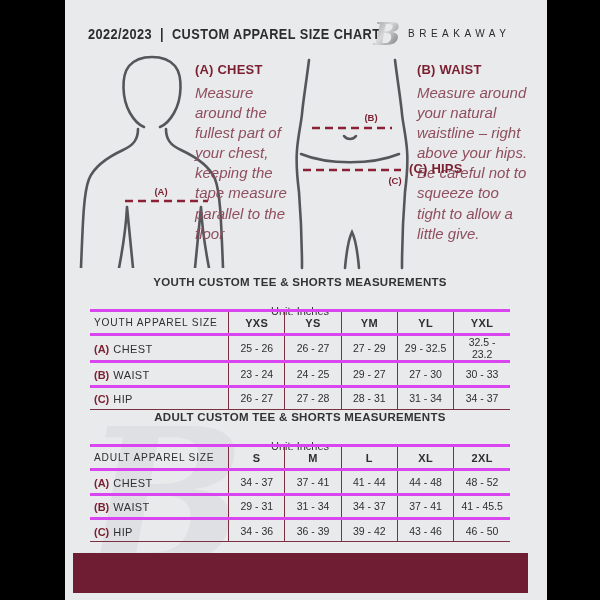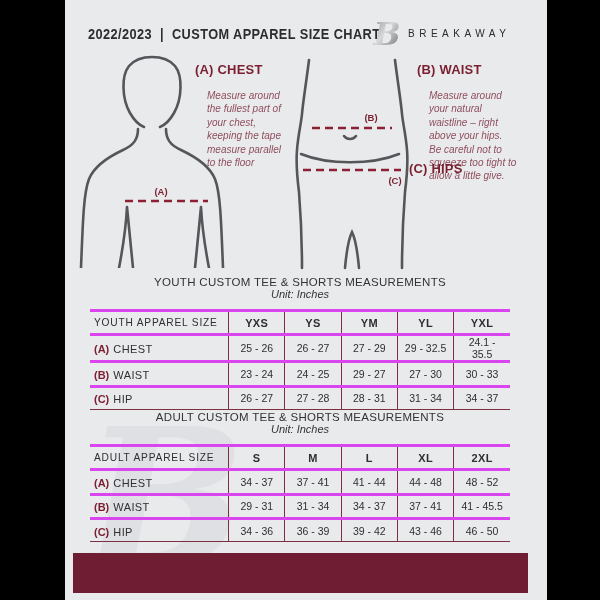--- a/index.html
+++ b/index.html
@@ -31,29 +31,29 @@
   svg.figure{position:absolute;}
   .fig-stroke{fill:none;stroke:#55565a;stroke-width:2.6;stroke-linecap:round;}
   .measure-line{fill:none;stroke:#8c2136;stroke-width:2.6;stroke-dasharray:8 5;}
   .measure-label{font-family:"Liberation Sans",sans-serif;font-size:9.5px;font-weight:700;fill:#7a1f30;}
   
   .instr{position:absolute;z-index:1;}
   .instr h3{
     margin:0 0 6px 0;font-size:13px;font-weight:700;color:#7a1f30;letter-spacing:.2px;
   }
   .instr p{
-    margin:12px;font-size:10px;line-height:1.34;font-style:italic;
+    margin:0;font-size:15px;line-height:1.34;font-style:italic;
     color:#8f4e5d;font-weight:500;
   }
   
   .tbl-title{
     position:absolute;left:25px;width:420px;text-align:center;z-index:1;
   }
-  .tbl-title .t1{font-size:11.5px;font-weight:400;color:#333333;letter-spacing:.3px;}
-  .tbl-title .t2{font-size:11px;font-style:italic;color:#333333;margin-top:0;}
+  .tbl-title .t1{font-size:11.5px;font-weight:700;color:#333333;letter-spacing:.3px;}
+  .tbl-title .t2{font-size:11px;color:#333333;margin-top:17px;}
   table.size-table{
     position:absolute;left:25px;width:420px;z-index:1;
     border-collapse:collapse;table-layout:fixed;background:transparent;
   }
   table.size-table col.c0{width:33%;}
   table.size-table td{
     height:21.3px;border-top:3px solid #d946ef;border-bottom:1px solid #7d2f42;
     padding:0 4px;color:#2f2f2f;
   }
   table.size-table td + td{border-left:1px solid #7d2f42;text-align:center;}
@@ -152,21 +152,21 @@
       <td class="sizehead">YM</td>
       <td class="sizehead">YL</td>
       <td class="sizehead">YXL</td>
     </tr>
     <tr>
       <td class="first"><span class="rowkey">(A)</span><span class="rowlab">CHEST</span></td>
       <td class="val">25 - 26</td>
       <td class="val">26 - 27</td>
       <td class="val">27 - 29</td>
       <td class="val">29 - 32.5</td>
-      <td class="val">24.1 - 35.5</td>
+      <td class="val">32.5 - 23.2</td>
     </tr>
     <tr>
       <td class="first"><span class="rowkey">(B)</span><span class="rowlab">WAIST</span></td>
       <td class="val">23 - 24</td>
       <td class="val">24 - 25</td>
       <td class="val">29 - 27</td>
       <td class="val">27 - 30</td>
       <td class="val">30 - 33</td>
     </tr>
     <tr>

